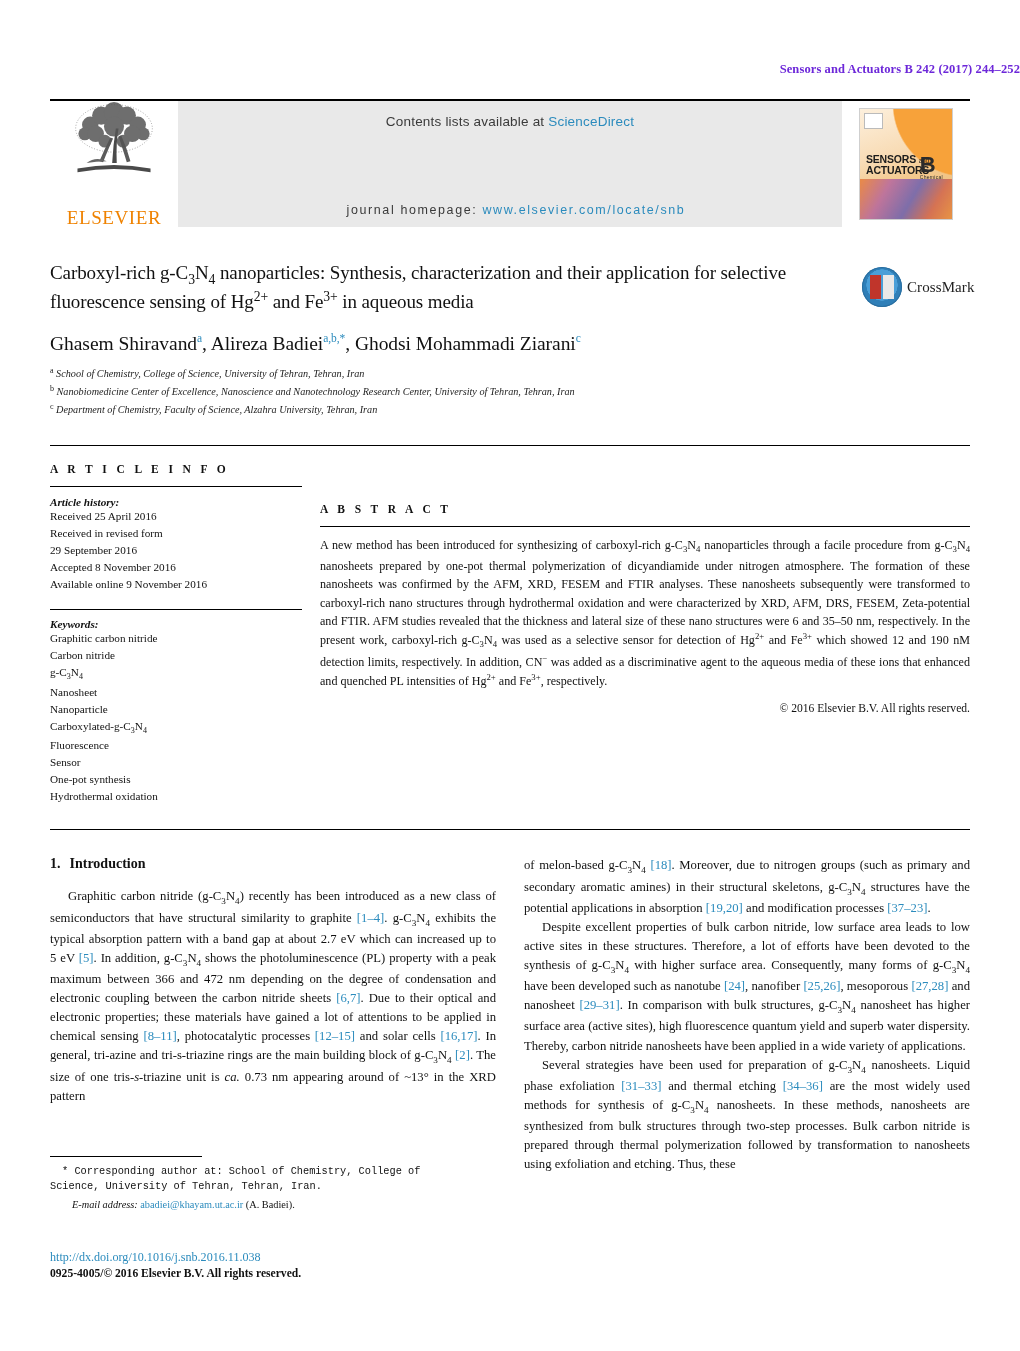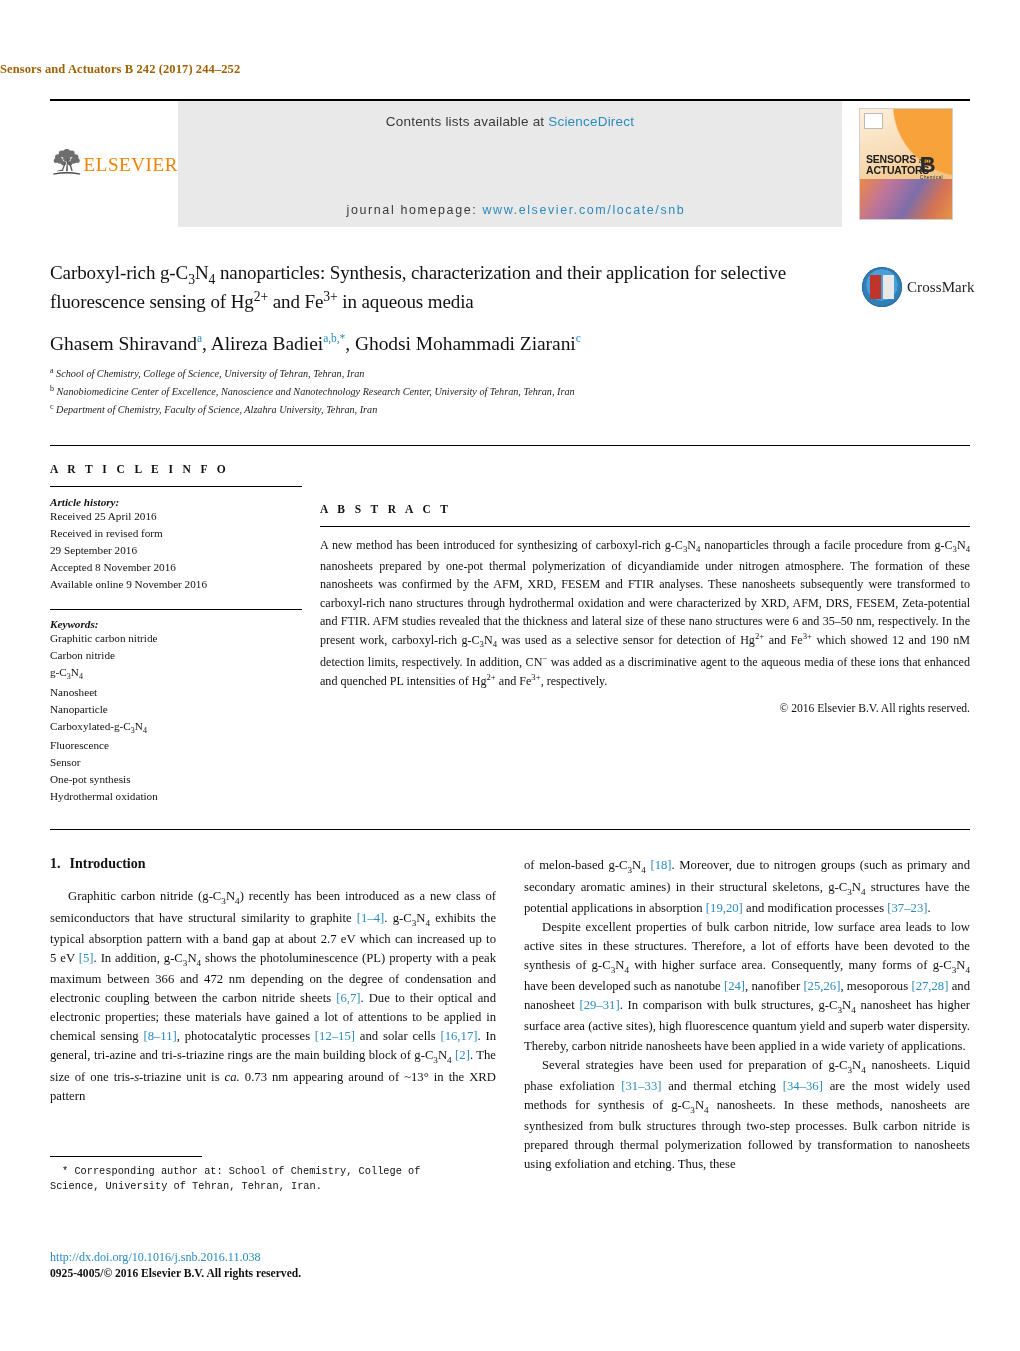--- a/index.html
+++ b/index.html
@@ -17,42 +17,42 @@
   }
   .page {
     position: relative;
     width: 1020px;
     height: 1351px;
     padding: 0;
   }
 
   
   .running-head {
-    text-align: left;
-    color: #a16207;
+    text-align: right;
+    color: #6d28d9;
     font-family: "Liberation Serif", serif;
     font-weight: bold;
     font-size: 12.5px;
     letter-spacing: .1px;
     padding-top: 62px;
   }
 
   
   .masthead {
     margin: 22px 50px 0 50px;
     border-top: 2.2px solid #000;
     height: 126px;
     display: flex;
     align-items: stretch;
   }
   .mast-left {
     width: 128px;
     flex: 0 0 128px;
     display: flex;
-    flex-direction: row;
+    flex-direction: column;
     align-items: center;
     justify-content: space-between;
     background: #fff;
   }
   .elsevier-tree {
     width: 94px;
     height: 84px;
     display: block;
   }
   .elsevier-word {
@@ -540,20 +540,25 @@
         Several strategies have been used for preparation of g-C<sub>3</sub>N<sub>4</sub> nanosheets. Liquid phase exfoliation <span class="ref">[31–33]</span> and thermal etching <span class="ref">[34–36]</span> are the most widely used methods for synthesis of g-C<sub>3</sub>N<sub>4</sub> nanosheets. In these methods, nanosheets are synthesized from bulk structures through two-step processes. Bulk carbon nitride is prepared through thermal polymerization followed by transformation to nanosheets using exfoliation and etching. Thus, these
       </p>
     </div>
   </div>
 
   <div class="footnote">
     <div class="fn-rule"></div>
     <div class="fn-text">
       <span>*</span> <span>Corresponding author at: School of Chemistry, College of Science, University of Tehran, Tehran, Iran.</span>
     </div>
+    <div class="fn-email">
+      <span class="it">E-mail address:</span>
+      <span class="link">abadiei@khayam.ut.ac.ir</span>
+      <span>(A. Badiei).</span>
+    </div>
   </div>
 
   <div class="footer">
     <div class="doi">http://dx.doi.org/10.1016/j.snb.2016.11.038</div>
     <div class="issn">0925-4005/© 2016 Elsevier B.V. All rights reserved.</div>
   </div>
 
 </div>
 
 </body></html>

